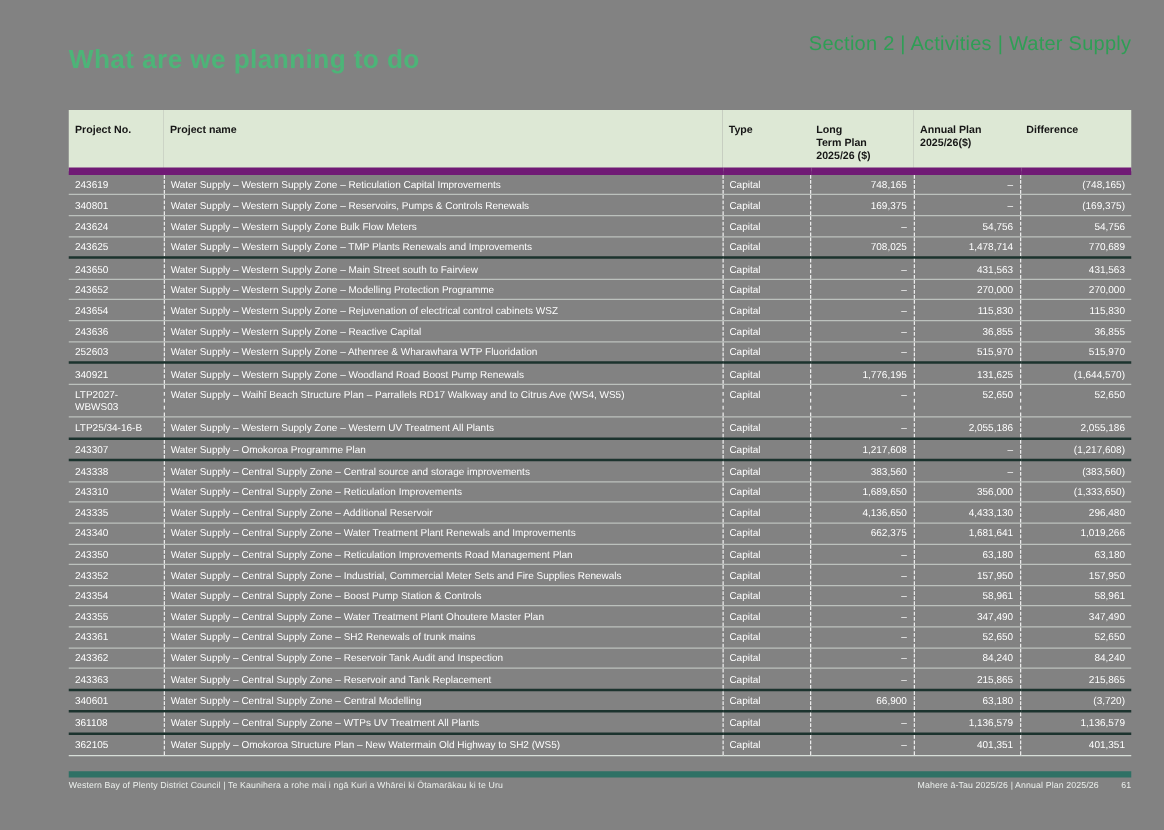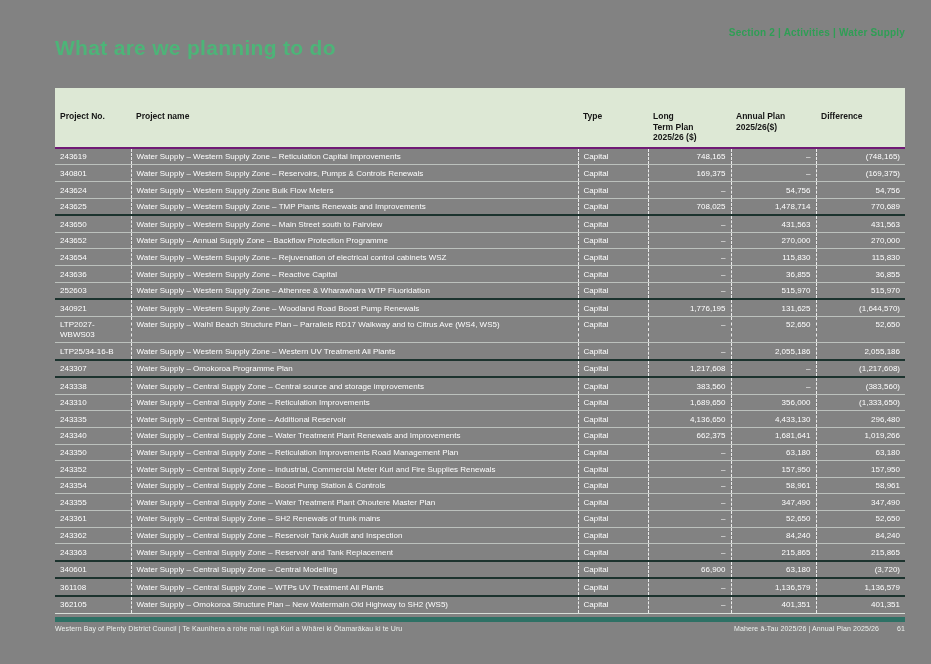--- a/index.html
+++ b/index.html
@@ -9,22 +9,22 @@
     font-family: "Liberation Sans", sans-serif;
     position: relative;
     overflow: hidden;
   }
   .page { position: absolute; inset: 0; }
 
   .breadcrumb {
     position: absolute;
     top: 27px;
     right: 26px;
-    font-size: 10px;
-    font-weight: bold;
+    font-size: 16px;
+    font-weight: normal;
     color: #2f9e55;
     letter-spacing: 0.2px;
   }
 
   .title {
     position: absolute;
     top: 36px;
     left: 55px;
     font-size: 21px;
     font-weight: 800;
@@ -34,25 +34,25 @@
 
   .table-wrap { position: absolute; top: 88px; left: 55px; width: 850px; }
   table { border-collapse: collapse; table-layout: fixed; width: 850px; }
 
   thead th {
     background: #dde8d5;
     color: #161616;
     font-weight: bold;
     text-align: left;
     vertical-align: top;
-    padding: 23px 5px 4px 5px;
+    padding: 10px 5px 4px 5px;
     font-size: 8.5px;
     line-height: 1.25;
     white-space: pre-line;
-    border-bottom: 2px solid #701a75;
+    border-bottom: 6px solid #701a75;
   }
   .w-no   { width: 76px; }
   .w-name { width: 447px; }
   .w-type { width: 70px; }
   .w-ltp  { width: 83px; }
   .w-ap   { width: 85px; }
   .w-diff { width: 89px; }
 
   tbody td {
     color: #ffffff;
@@ -152,21 +152,21 @@
           <tr>
             <td class="cell-no">243650</td>
             <td>Water Supply – Western Supply Zone – Main Street south to Fairview</td>
             <td>Capital</td>
             <td class="num">–</td>
             <td class="num">431,563</td>
             <td class="num">431,563</td>
           </tr>
           <tr>
             <td class="cell-no">243652</td>
-            <td>Water Supply – Annual Supply Zone – Backflow Protection Programme</td>
+            <td>Water Supply – Western Supply Zone – Modelling Protection Programme</td>
             <td>Capital</td>
             <td class="num">–</td>
             <td class="num">270,000</td>
             <td class="num">270,000</td>
           </tr>
           <tr>
             <td class="cell-no">243654</td>
             <td>Water Supply – Western Supply Zone – Rejuvenation of electrical control cabinets WSZ</td>
             <td>Capital</td>
             <td class="num">–</td>
@@ -256,21 +256,21 @@
           <tr>
             <td class="cell-no">243350</td>
             <td>Water Supply – Central Supply Zone – Reticulation Improvements Road Management Plan</td>
             <td>Capital</td>
             <td class="num">–</td>
             <td class="num">63,180</td>
             <td class="num">63,180</td>
           </tr>
           <tr>
             <td class="cell-no">243352</td>
-            <td>Water Supply – Central Supply Zone – Industrial, Commercial Meter Kuri and Fire Supplies Renewals</td>
+            <td>Water Supply – Central Supply Zone – Industrial, Commercial Meter Sets and Fire Supplies Renewals</td>
             <td>Capital</td>
             <td class="num">–</td>
             <td class="num">157,950</td>
             <td class="num">157,950</td>
           </tr>
           <tr>
             <td class="cell-no">243354</td>
             <td>Water Supply – Central Supply Zone – Boost Pump Station &amp; Controls</td>
             <td>Capital</td>
             <td class="num">–</td>

